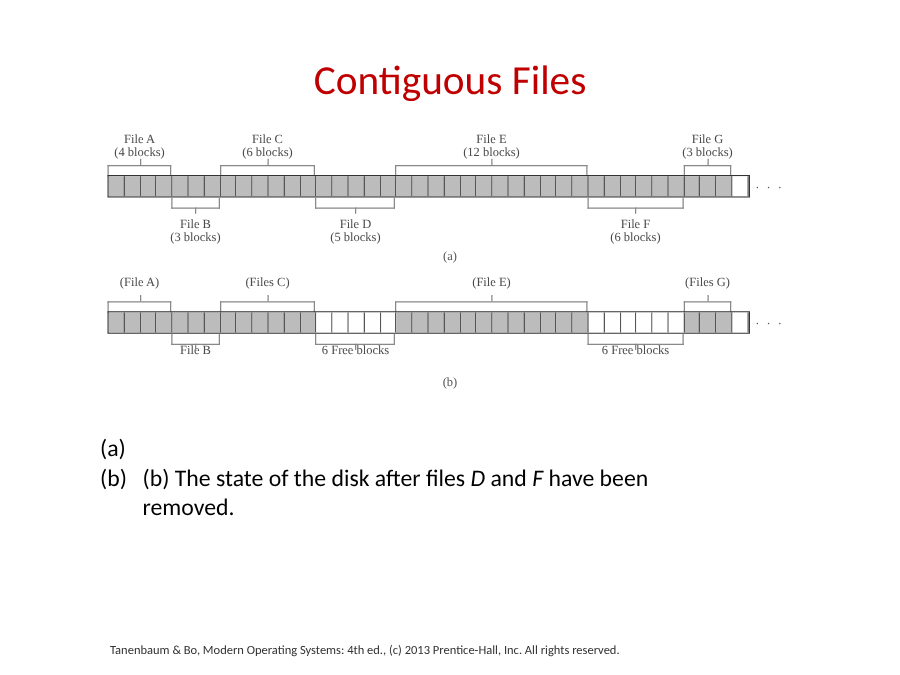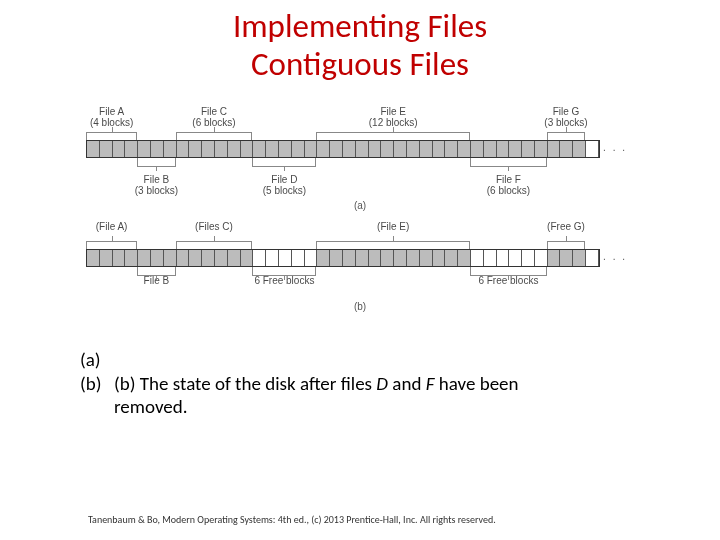--- a/index.html
+++ b/index.html
@@ -14,21 +14,21 @@
   .title {
     color: #c00000;
     font-size: 33px;
     text-align: center;
     margin: 8px auto 0;
     line-height: 1.15;
   }
   .figwrap {
     margin: 22px auto 0;
     width: 560px;
-    font-family: Liberation Sans, sans-serif;
+    font-family: Liberation Serif, serif;
     color: #4a4a4a;
     font-size: 10px;
   }
   .labelrow {
     display: flex;
     position: relative;
     height: 34px;
   }
   .lab {
     position: absolute;
@@ -93,21 +93,21 @@
     left: 88px;
     right: 30px;
     font-size: 10px;
     color: #333;
   }
 </style>
 </head>
 <body>
 
 <div class="title">
-  <span>Implementing Files</span><br>
+  <br>
   <span>Contiguous Files</span>
 </div>
 
 <div class="figwrap">
 
   <div class="labelrow" id="a-top">
       <div class="lab down" style="left: 31.6px; top: 0px;">File A<br>(4 blocks)</div>
       <div class="brace" style="left: 6px; width: 49.2px; top: 26px;"></div>
       <div class="stem" style="left: 31.6px; top: 21px;"></div>
       <div class="lab down" style="left: 134px; top: 0px;">File C<br>(6 blocks)</div>
@@ -179,21 +179,21 @@
   <div class="labelrow" id="b-top" style="height:28px">
       <div class="lab down" style="left: 31.6px; top: 0px;">(File A)</div>
       <div class="brace" style="left: 6px; width: 49.2px; top: 20px;"></div>
       <div class="stem" style="left: 31.6px; top: 15px;"></div>
       <div class="lab down" style="left: 134px; top: 0px;">(Files C)</div>
       <div class="brace" style="left: 95.6px; width: 74.8px; top: 20px;"></div>
       <div class="stem" style="left: 134px; top: 15px;"></div>
       <div class="lab down" style="left: 313.2px; top: 0px;">(File E)</div>
       <div class="brace" style="left: 236.4px; width: 151.6px; top: 20px;"></div>
       <div class="stem" style="left: 313.2px; top: 15px;"></div>
-      <div class="lab down" style="left: 486px; top: 0px;">(Free G)</div>
+      <div class="lab down" style="left: 486px; top: 0px;">(Files G)</div>
       <div class="brace" style="left: 466.8px; width: 36.4px; top: 20px;"></div>
       <div class="stem" style="left: 486px; top: 15px;"></div>
     </div>
   <div class="diskbar" id="bar-b">
     <span class="dots">. . .</span>
   <div class="cell used" style="width: 12.8px;"></div>
       <div class="cell used" style="width: 12.8px;"></div>
       <div class="cell used" style="width: 12.8px;"></div>
       <div class="cell used" style="width: 12.8px;"></div>
       <div class="cell used" style="width: 12.8px;"></div>

